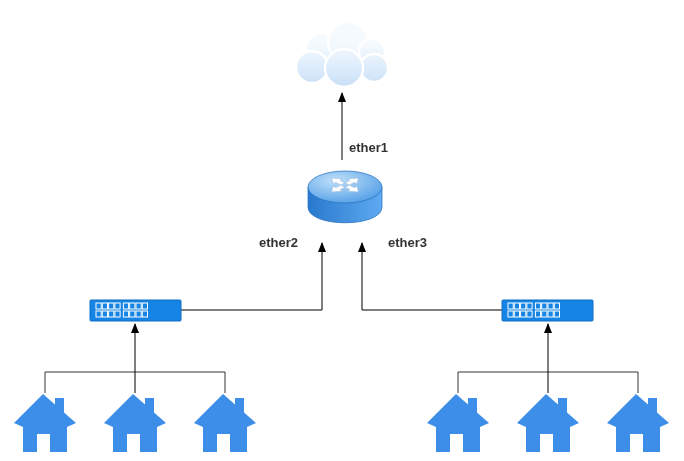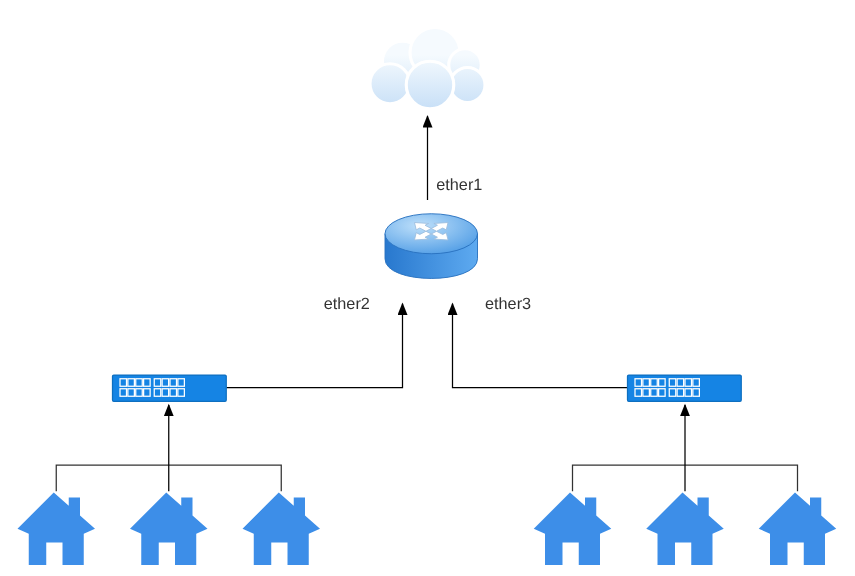--- a/index.html
+++ b/index.html
@@ -2,20 +2,21 @@
 <html><head>
 <meta charset="utf-8">
 <style>
   html,body{margin:0;padding:0;background:#ffffff;}
   .stage{
     position:relative;
     width:684px;height:461px;
     background:#ffffff;
     font-family:"Liberation Sans", sans-serif;
     overflow:hidden;
+    font-weight:bold;
   }
   svg{display:block;}
   .edge{stroke:#000000;stroke-width:1;fill:none;}
   .bus{stroke:#333333;stroke-width:1;fill:none;}
   .iface-label{
     font-family:"Liberation Sans", sans-serif;
     font-size:13px;
   }
   .port{fill:none;stroke:#ffffff;stroke-width:1;}
 </style>

